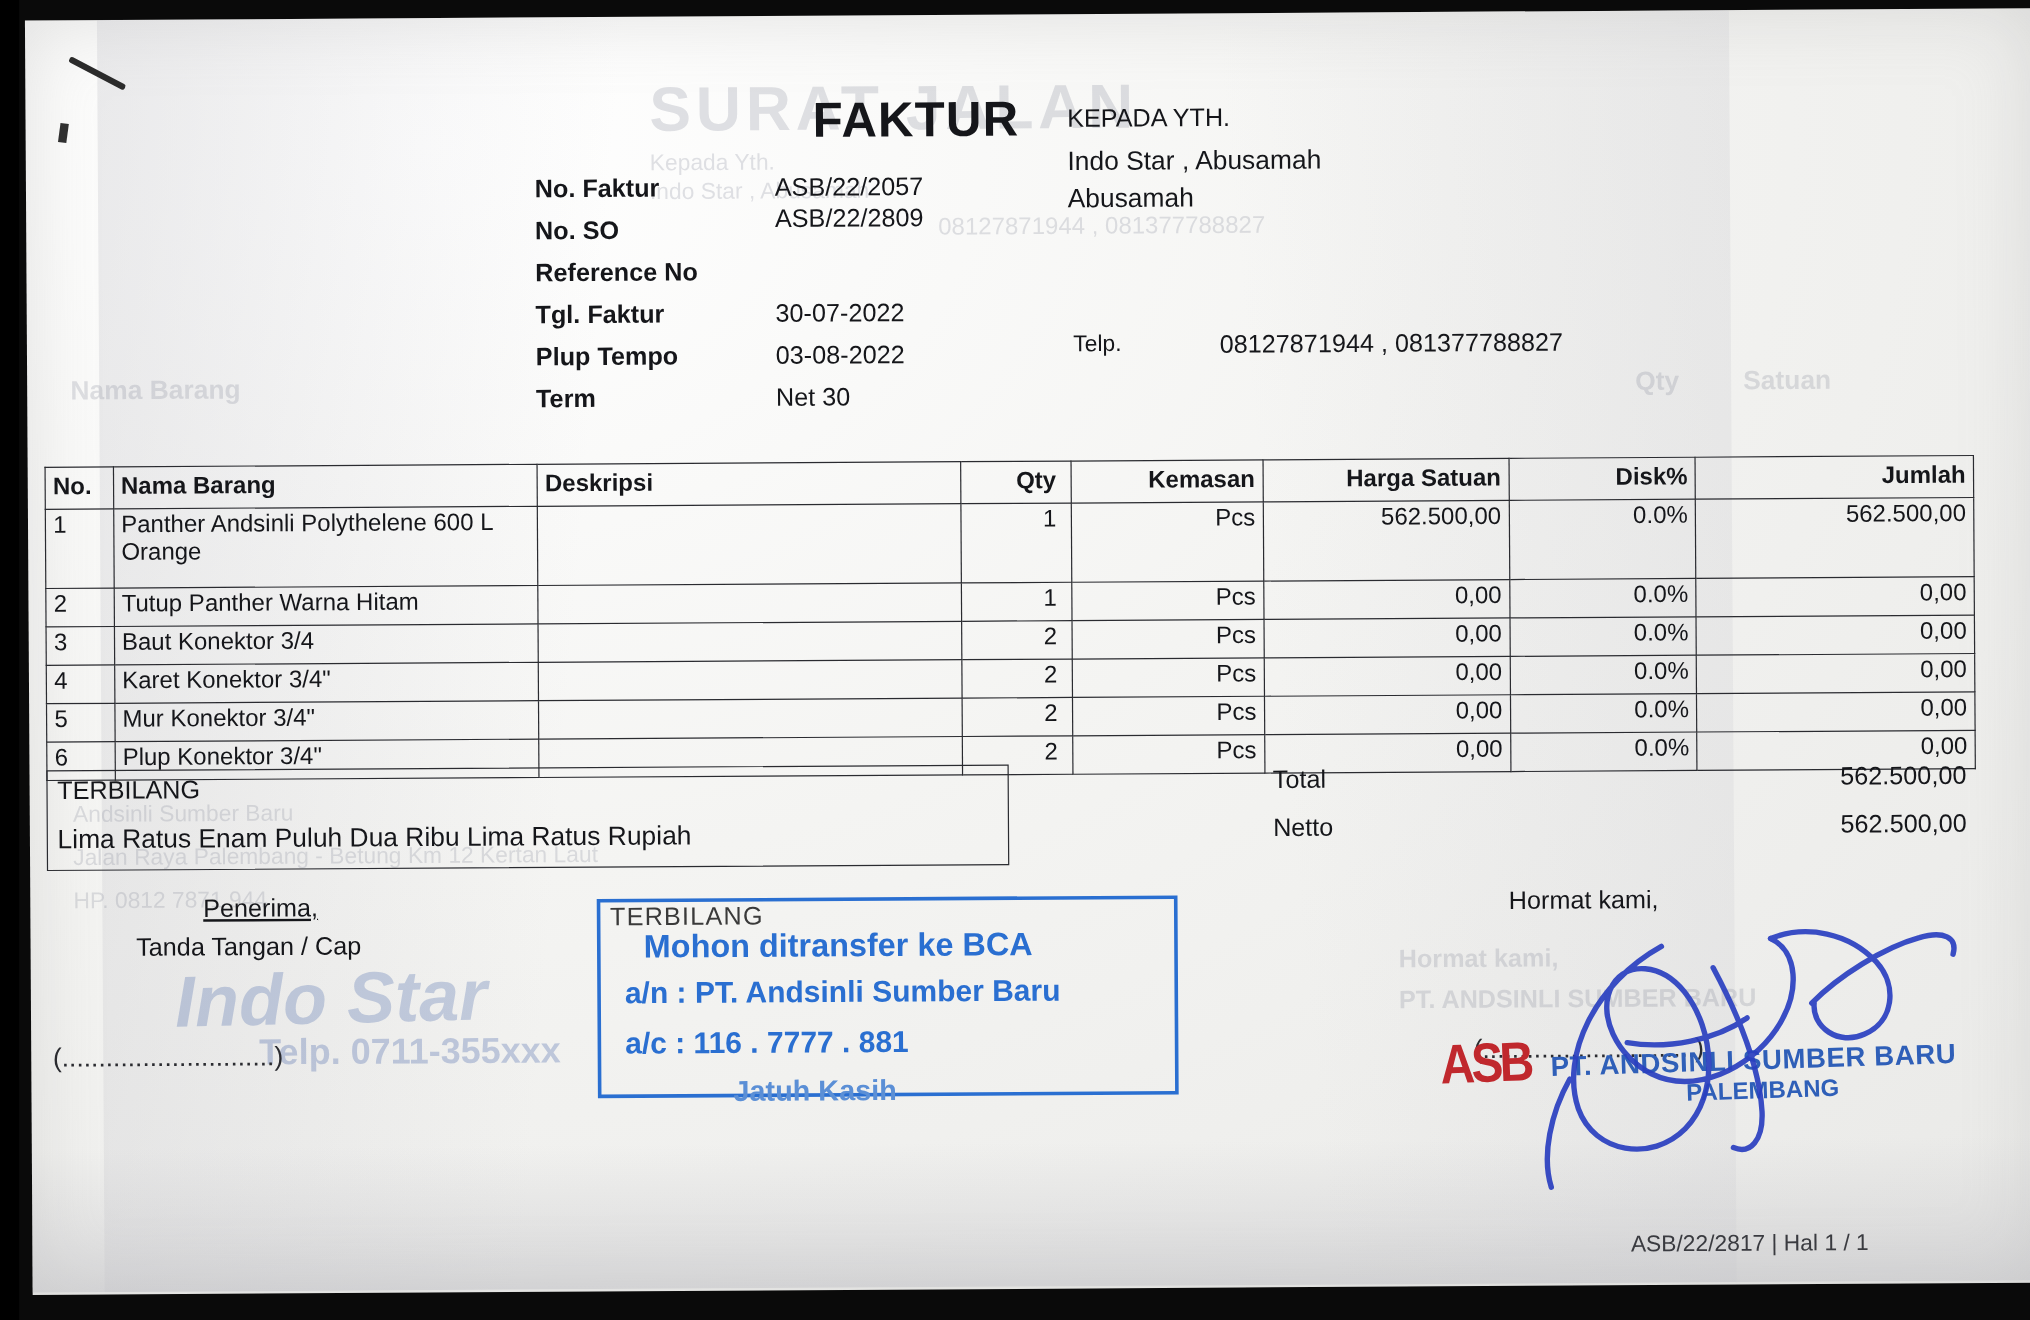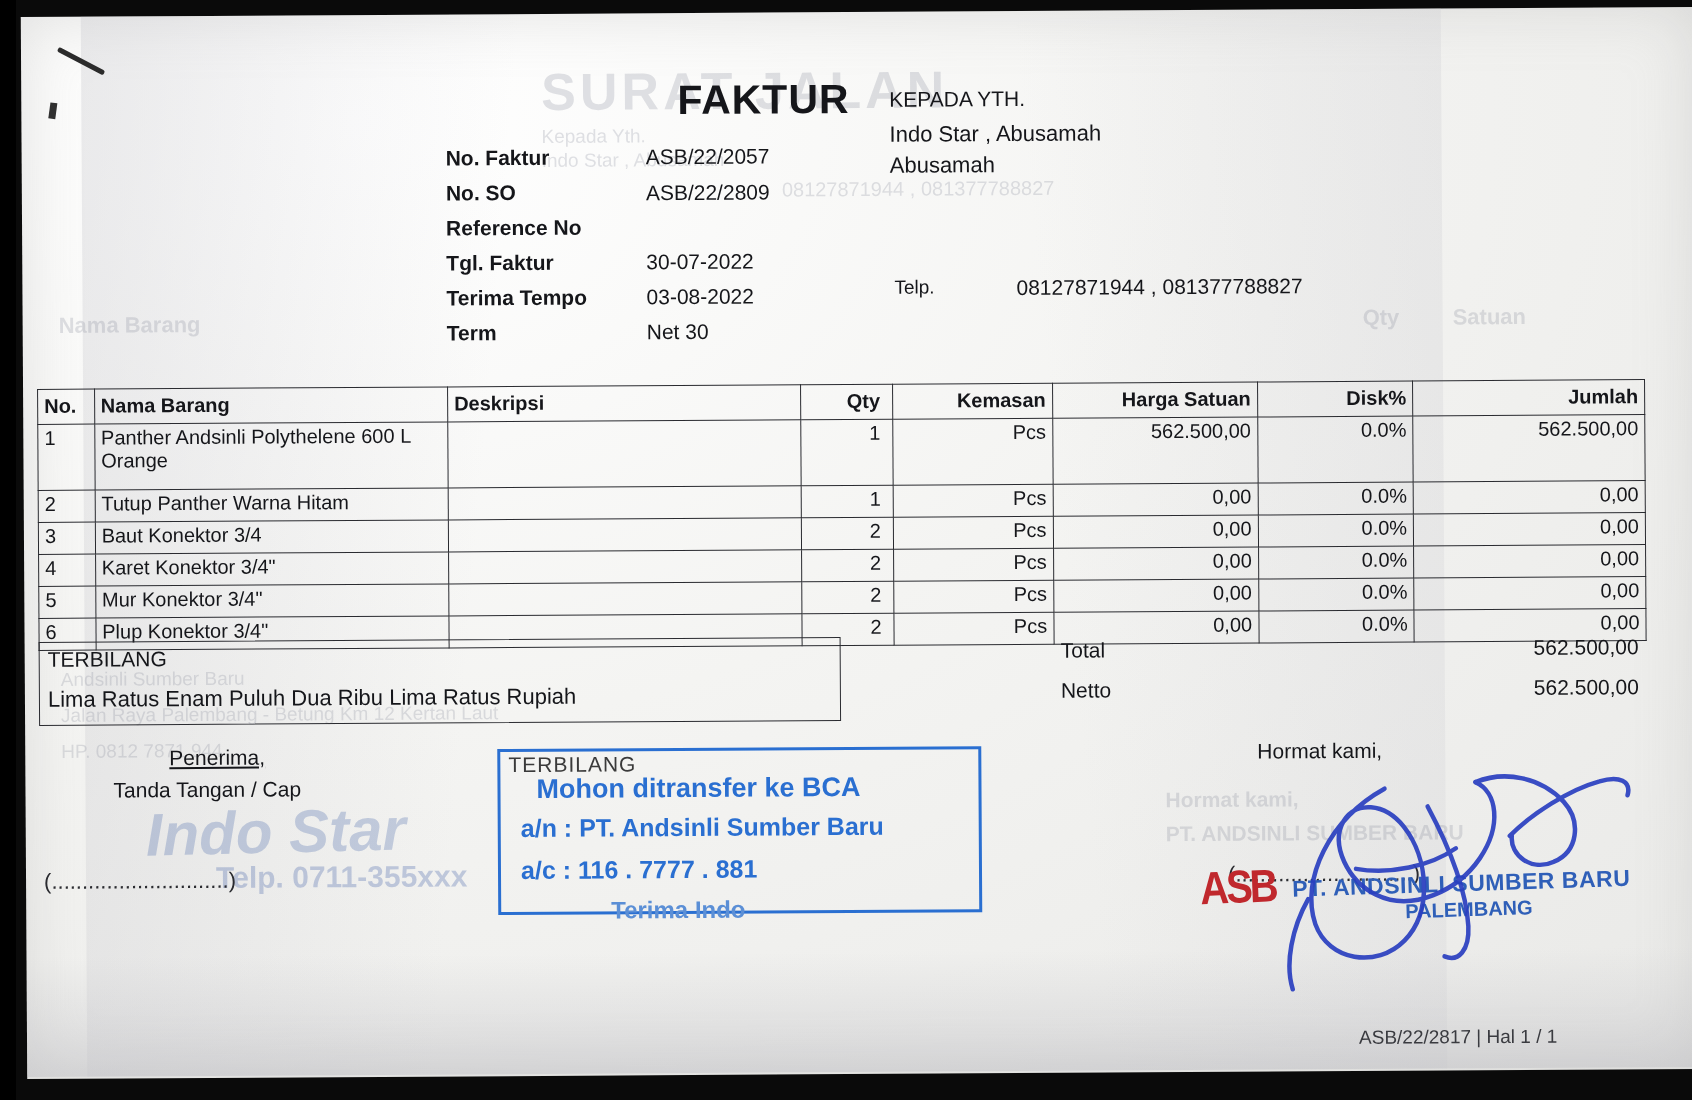--- a/index.html
+++ b/index.html
@@ -299,26 +299,26 @@
   <div class="staple-dot"></div>
 
   <div class="abs title">FAKTUR</div>
   <div class="abs kepada-label">KEPADA YTH.</div>
   <div class="abs kepada-name">Indo Star , Abusamah</div>
   <div class="abs kepada-addr">Abusamah</div>
 
   <div class="abs meta-label" style="top:132px">No. Faktur</div>
   <div class="abs meta-value" style="top:132px">ASB/22/2057</div>
   <div class="abs meta-label" style="top:167px">No. SO</div>
-  <div class="abs meta-value" style="top:168px">ASB/22/2809</div>
+  <div class="abs meta-value" style="top:158px">ASB/22/2809</div>
   <div class="abs meta-label" style="top:202px">Reference No</div>
   <div class="abs meta-value" style="top:202px"></div>
   <div class="abs meta-label" style="top:237px">Tgl. Faktur</div>
   <div class="abs meta-value" style="top:237px">30-07-2022</div>
-  <div class="abs meta-label" style="top:272px">Terima Tempo</div>
+  <div class="abs meta-label" style="top:272px">Plup Tempo</div>
   <div class="abs meta-value" style="top:272px">03-08-2022</div>
   <div class="abs meta-label" style="top:307px">Term</div>
   <div class="abs meta-value" style="top:307px">Net 30</div>
 
   <div class="abs telp-label">Telp.</div>
   <div class="abs telp-value">08127871944 , 081377788827</div>
 
   <table id="items">
     <thead>
       <tr>
@@ -410,21 +410,21 @@
   <div class="abs sig-penerima-2">Tanda Tangan / Cap</div>
   <div class="abs sig-dots-left">(.............................)</div>
   <div class="abs sig-hormat">Hormat kami,</div>
   <div class="abs sig-dots-right">(.............................)</div>
 
   <div class="abs" id="perhatian">
     <div class="ph-title">TERBILANG</div>
     <div class="ph-l1">Mohon ditransfer ke BCA</div>
     <div class="ph-l2">a/n : PT. Andsinli Sumber Baru</div>
     <div class="ph-l3">a/c : 116 . 7777 . 881</div>
-    <div class="ph-l4">Terima Indo</div>
+    <div class="ph-l4">Jatuh Kasih</div>
   </div>
 
   <div class="abs stamp-logo">ASB</div>
   <div class="abs stamp-company">PT. ANDSINLI SUMBER BARU</div>
   <div class="abs stamp-city">PALEMBANG</div>
 
   <svg class="signature-ink" viewBox="0 0 470 250" xmlns="http://www.w3.org/2000/svg">
     <g fill="none" stroke="#2a3fc0" stroke-width="4.5" stroke-linecap="round" stroke-linejoin="round" opacity="0.92">
       <path d="M 205 40 C 150 70, 120 130, 135 175 C 148 212, 196 220, 224 192 C 252 164, 249 110, 224 78 C 205 54, 176 52, 164 72 C 150 96, 168 132, 196 146 C 232 164, 278 142, 300 110 C 322 78, 318 44, 296 34"></path>
       <path d="M 248 58 C 268 96, 286 140, 288 178 C 289 202, 278 214, 264 208"></path>

